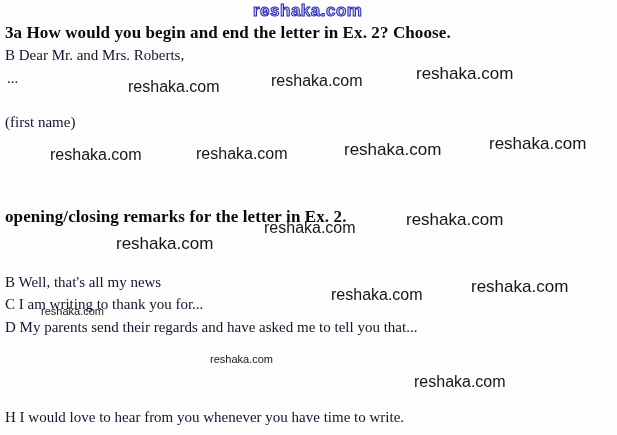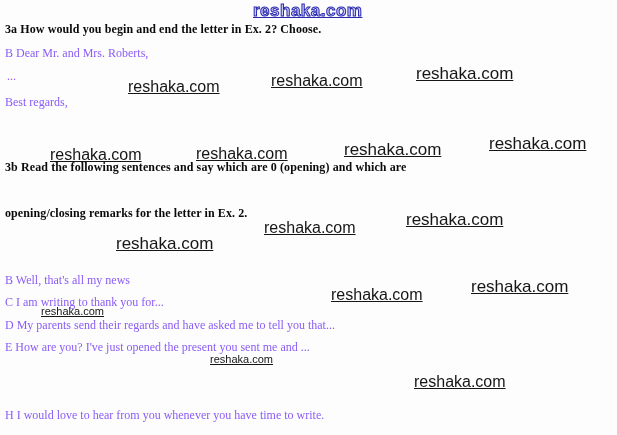--- a/index.html
+++ b/index.html
@@ -8,62 +8,59 @@
     width:617px;height:435px;
     background:#fdfdfd;
     overflow:hidden;
     font-family:"Liberation Serif", serif;
     color:#1f1f1f;
   }
   .line{
     position:absolute;
     left:5px;
     white-space:nowrap;
-    font-size:12px;
+    font-size:15px;
     line-height:1.15;
-    color:#8b5cf6;
+    color:#0f172a;
   }
   .heading{
     font-weight:bold;
-    font-size:12px;
+    font-size:17px;
     color:#0a0a0a;
     letter-spacing:0.1px;
   }
   .wm{
     position:absolute;
     font-family:"Liberation Sans", sans-serif;
     color:#161616;
     white-space:nowrap;
     line-height:1;
-    text-decoration:underline;
   }
   .wm-outline{
     font-weight:bold;
     color:#c9c9f2;
     -webkit-text-stroke:1px #2a2ab0;
     letter-spacing:0.5px;
   }
 </style>
 </head>
 <body>
 
 <div class="page">
 
   <div class="line heading" style="top:23px">3a How would you begin and end the letter in Ex. 2? Choose.</div>
   <div class="line" style="top:47px">B Dear Mr. and Mrs. Roberts,</div>
   <div class="line" style="top:70px;left:7px">...</div>
-  <div class="line" style="top:96px">Best regards,</div>
+  <div class="line" style="top:114px">(first name)</div>
 
-  <div class="line heading" style="top:161px">3b Read the following sentences and say which are 0 (opening) and which are</div>
   <div class="line heading" style="top:207px">opening/closing remarks for the letter in Ex. 2.</div>
 
   <div class="line" style="top:274px">B Well, that's all my news</div>
   <div class="line" style="top:296px">C I am writing to thank you for...</div>
   <div class="line" style="top:319px">D My parents send their regards and have asked me to tell you that...</div>
-  <div class="line" style="top:341px">E How are you? I've just opened the present you sent me and ...</div>
   <div class="line" style="top:409px">H I would love to hear from you whenever you have time to write.</div>
 
   <div>
       <span class="wm wm-outline" style="left: 253px; top: 2px; font-size: 17px;">reshaka.com</span>
       <span class="wm" style="left: 128px; top: 79px; font-size: 16px;">reshaka.com</span>
       <span class="wm" style="left: 271px; top: 73px; font-size: 16px;">reshaka.com</span>
       <span class="wm" style="left: 416px; top: 65px; font-size: 17px;">reshaka.com</span>
       <span class="wm" style="left: 50px; top: 147px; font-size: 16px;">reshaka.com</span>
       <span class="wm" style="left: 196px; top: 146px; font-size: 16px;">reshaka.com</span>
       <span class="wm" style="left: 344px; top: 141px; font-size: 17px;">reshaka.com</span>

